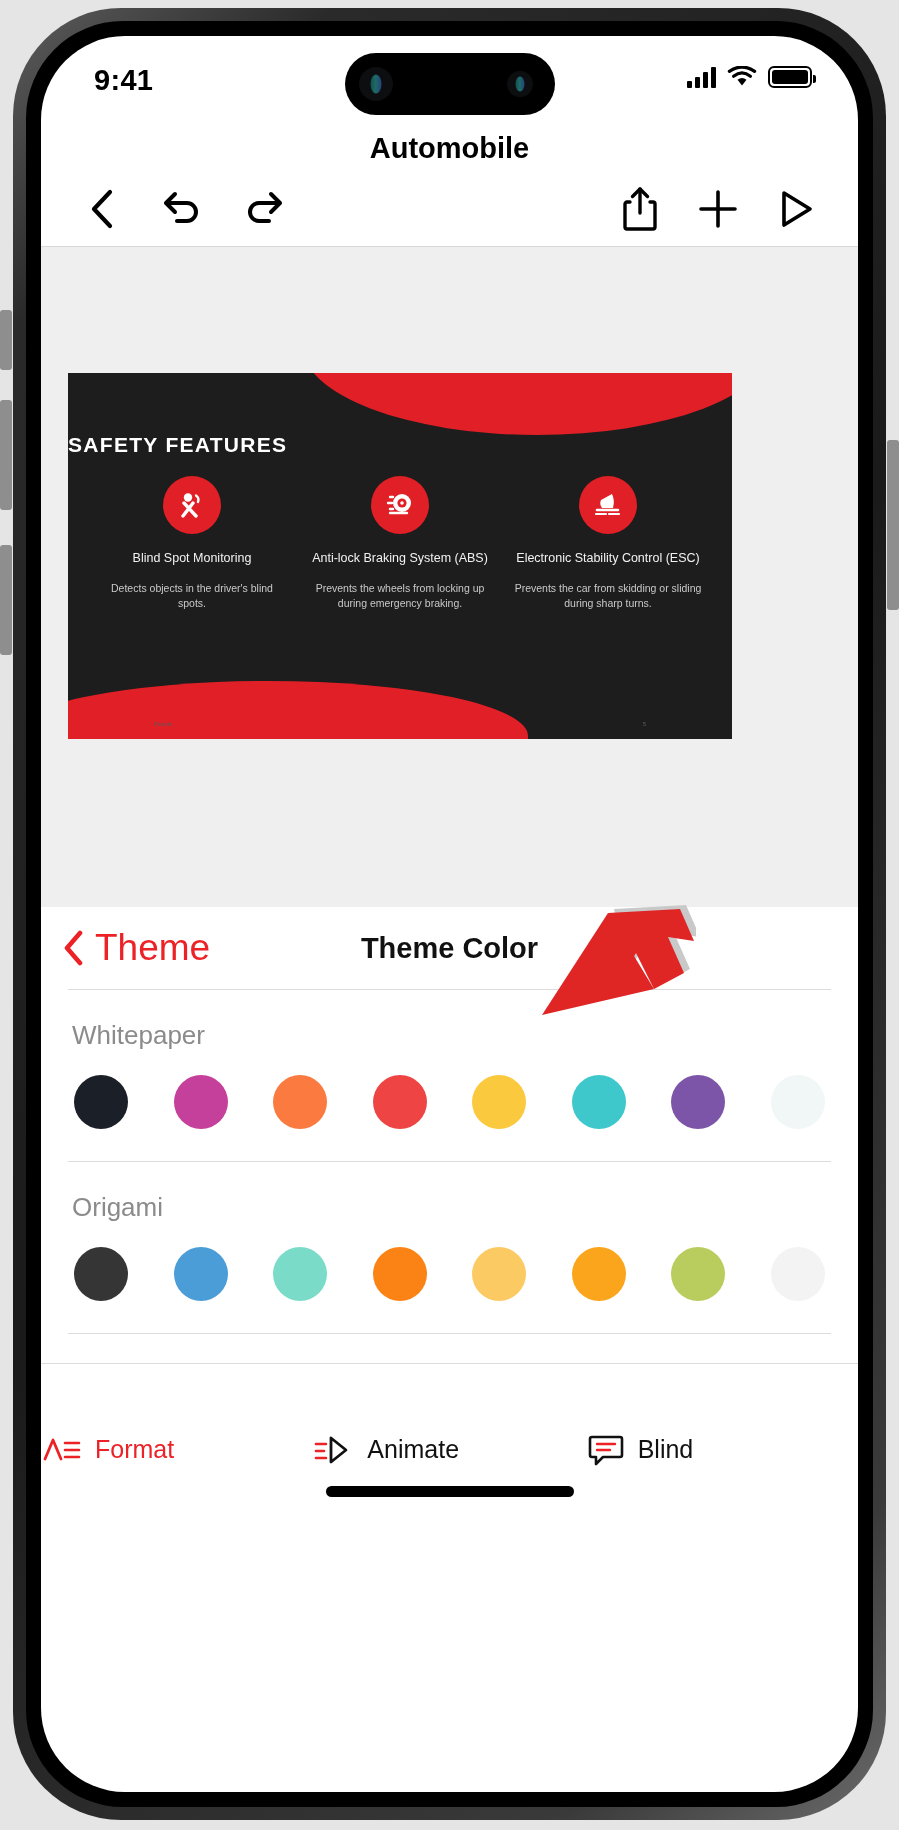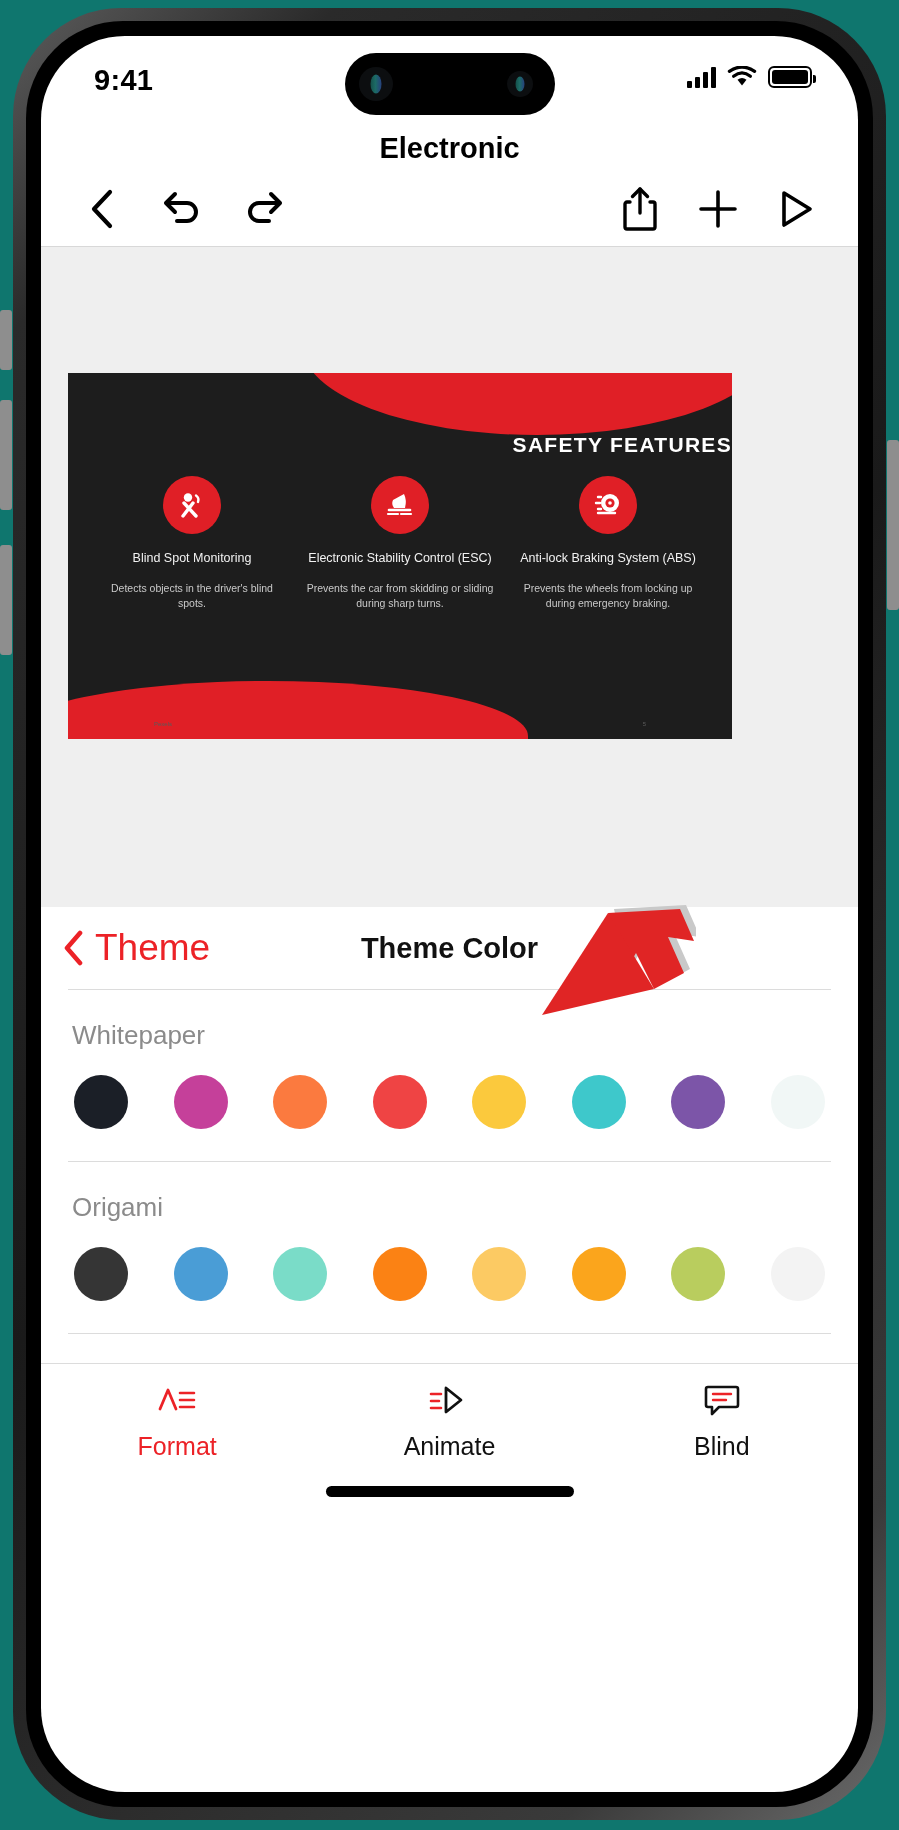--- a/index.html
+++ b/index.html
@@ -7,21 +7,21 @@
     width: 899px; height: 1830px;
     background: #ffffff;
     font-family: "Liberation Sans", sans-serif;
     overflow: hidden;
   }
 
   
   .stage {
     position: relative;
     width: 899px; height: 1830px;
-    background: #0f766e;
+    background: #e5e5e5;
     overflow: hidden;
   }
   .side-nub {
     position: absolute;
     background: #8e8e8e;
     border-radius: 3px;
   }
   .nub-l1 { left: 0px; top: 310px; width: 12px; height: 60px; }
   .nub-l2 { left: 0px; top: 400px; width: 12px; height: 110px; }
   .nub-l3 { left: 0px; top: 545px; width: 12px; height: 110px; }
@@ -172,21 +172,21 @@
   .slide-wave-bot2 {
     position: absolute;
     bottom: -58px; left: -70px;
     width: 510px; height: 104px;
     background: #b31217;
     border-radius: 60% 60% 0 0;
   }
   .slide-title {
     position: absolute;
     left: 0; right: 0; top: 60px;
-    text-align: right;
+    text-align: left;
     color: #fff;
     font-size: 21px;
     font-weight: bold;
     letter-spacing: 1.3px;
   }
   .features {
     position: absolute;
     left: 20px; right: 20px; top: 103px;
     display: flex;
   }
@@ -282,21 +282,21 @@
     position: absolute;
     left: 0; right: 0; bottom: 0;
     height: 156px;
     background: #fff;
     border-top: 1px solid #dcdcdc;
     display: flex;
     padding-top: 16px;
   }
   .tab {
     flex: 1;
-    display: flex; flex-direction: column;
+    display: flex; flex-direction: row;
     align-items: center;
     gap: 12px;
     cursor: pointer;
   }
   .tab-ico { height: 40px; display:flex; align-items:center; justify-content:center; }
   .tab-label { font-size: 25px; color: #111; }
   .tab.active .tab-label { color: #ec2227; }
   .home-bar {
     position: absolute;
     left: 50%; transform: translateX(-50%);
@@ -351,21 +351,21 @@
           <path d="M15 19.5 L10.5 13.8 Q15 10.4 19.5 13.8 Z" fill="#000"></path>
           <path d="M6.6 10.2 Q15 3.6 23.4 10.2" stroke="#000" stroke-width="3.2" fill="none" stroke-linecap="round"></path>
           <path d="M2.4 5.4 Q15 -3.4 27.6 5.4" stroke="#000" stroke-width="3.2" fill="none" stroke-linecap="round"></path>
         </svg>
         <div class="batt">
             <i></i>
           </div>
       </div>
     </div>
 
-    <div class="doc-title">Electronic</div>
+    <div class="doc-title">Automobile</div>
 
     <div class="toolbar">
       <div class="tb-left">
         <div class="tb-btn">
           <svg width="34" height="44" viewBox="0 0 34 44">
             <path d="M24 5 L8 22 L24 39" stroke="#000" stroke-width="4.2" fill="none" stroke-linecap="round" stroke-linejoin="round"></path>
           </svg>
         </div>
         <div class="tb-btn">
           <svg width="44" height="40" viewBox="0 0 44 40">
@@ -419,41 +419,41 @@
                 <path d="M16 13 L6 26" stroke="#fff" stroke-width="3.4" stroke-linecap="round"></path>
                 <path d="M19 5.5 Q22.5 8 21 12" stroke="#fff" stroke-width="2.4" fill="none" stroke-linecap="round"></path>
               </svg>
             </div>
             <div class="feat-name">Blind Spot Monitoring</div>
             <div class="feat-desc">Detects objects in the driver's blind spots.</div>
           </div>
           <div class="feat">
             <div class="feat-ico">
               <svg width="30" height="30" viewBox="0 0 30 30">
-                <path d="M19 4 Q22 10 20 18 L9 18 Q6 14 8 10 Z" fill="#fff"></path>
-                <path d="M4 20 H25" stroke="#fff" stroke-width="2.6" stroke-linecap="round"></path>
-                <path d="M3 24 H13" stroke="#fff" stroke-width="2.2" stroke-linecap="round"></path>
-                <path d="M16 24 H26" stroke="#fff" stroke-width="2.2" stroke-linecap="round"></path>
-              </svg>
-            </div>
-            <div class="feat-name">Electronic Stability Control (ESC)</div>
-            <div class="feat-desc">Prevents the car from skidding or sliding during sharp turns.</div>
-          </div>
-          <div class="feat">
-            <div class="feat-ico">
-              <svg width="30" height="30" viewBox="0 0 30 30">
                 <circle cx="17" cy="13" r="9" fill="#fff"></circle>
                 <circle cx="17" cy="13" r="4.6" fill="#e01f26"></circle>
                 <circle cx="17" cy="13" r="1.8" fill="#fff"></circle>
                 <path d="M8 7 H5 M7 13 H3 M8 19 H5" stroke="#fff" stroke-width="2.4" stroke-linecap="round"></path>
                 <path d="M5 23 H22" stroke="#fff" stroke-width="2.4" stroke-linecap="round"></path>
               </svg>
             </div>
             <div class="feat-name">Anti-lock Braking System (ABS)</div>
             <div class="feat-desc">Prevents the wheels from locking up during emergency braking.</div>
+          </div>
+          <div class="feat">
+            <div class="feat-ico">
+              <svg width="30" height="30" viewBox="0 0 30 30">
+                <path d="M19 4 Q22 10 20 18 L9 18 Q6 14 8 10 Z" fill="#fff"></path>
+                <path d="M4 20 H25" stroke="#fff" stroke-width="2.6" stroke-linecap="round"></path>
+                <path d="M3 24 H13" stroke="#fff" stroke-width="2.2" stroke-linecap="round"></path>
+                <path d="M16 24 H26" stroke="#fff" stroke-width="2.2" stroke-linecap="round"></path>
+              </svg>
+            </div>
+            <div class="feat-name">Electronic Stability Control (ESC)</div>
+            <div class="feat-desc">Prevents the car from skidding or sliding during sharp turns.</div>
           </div>
         </div>
 
         <div class="slide-foot">
           <div>Pexels</div>
           <div>5</div>
         </div>
 
       </div>
     </div>

